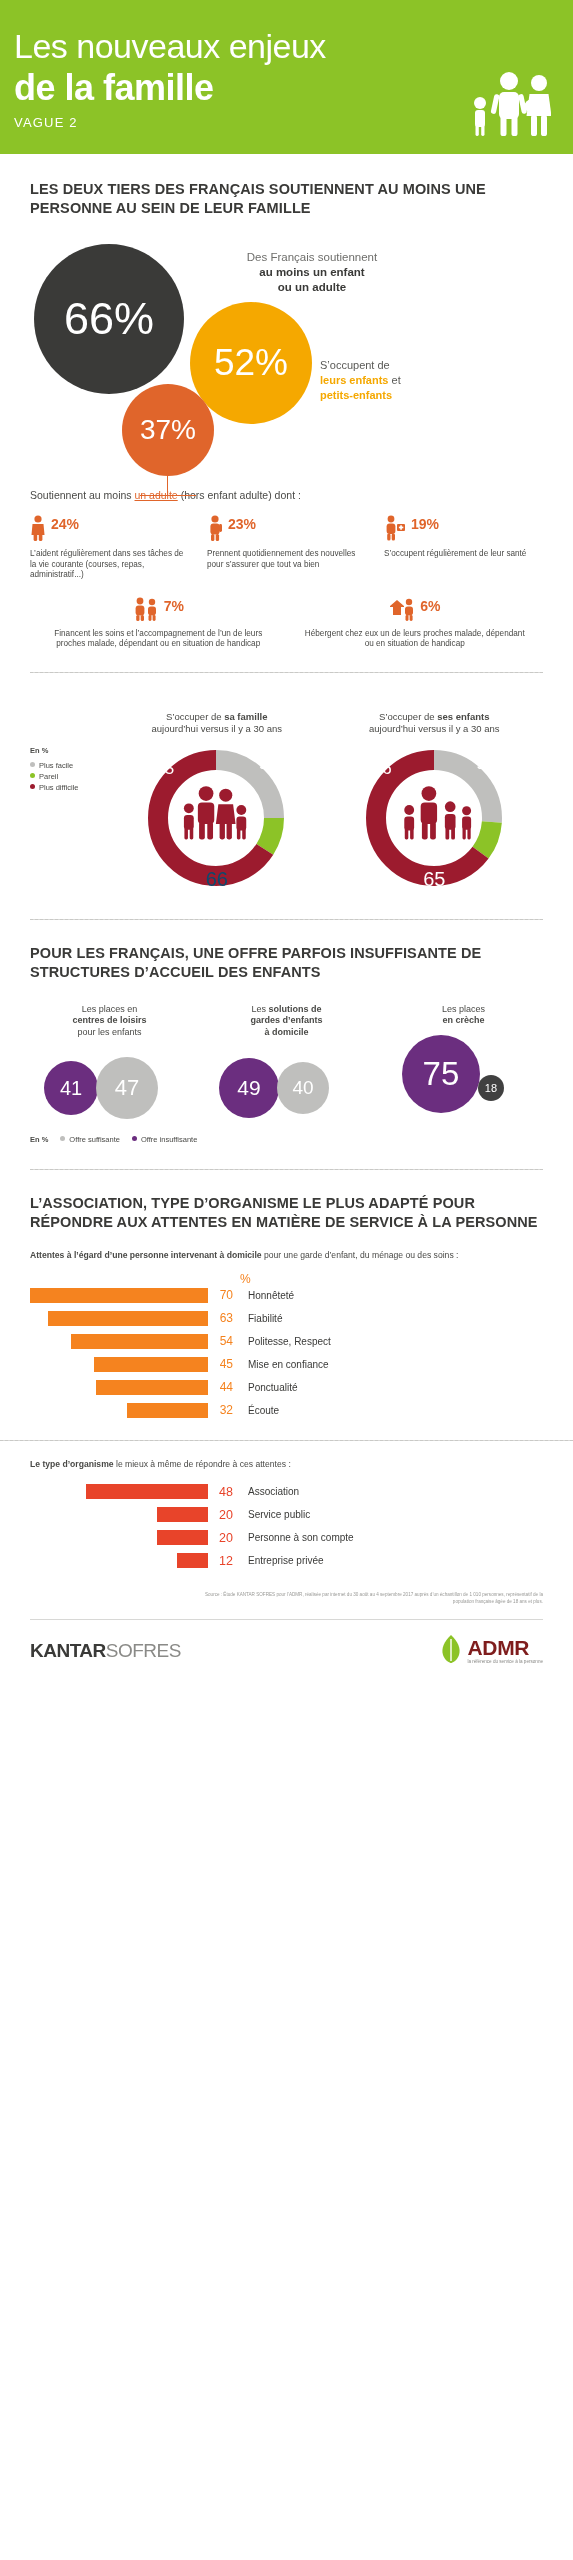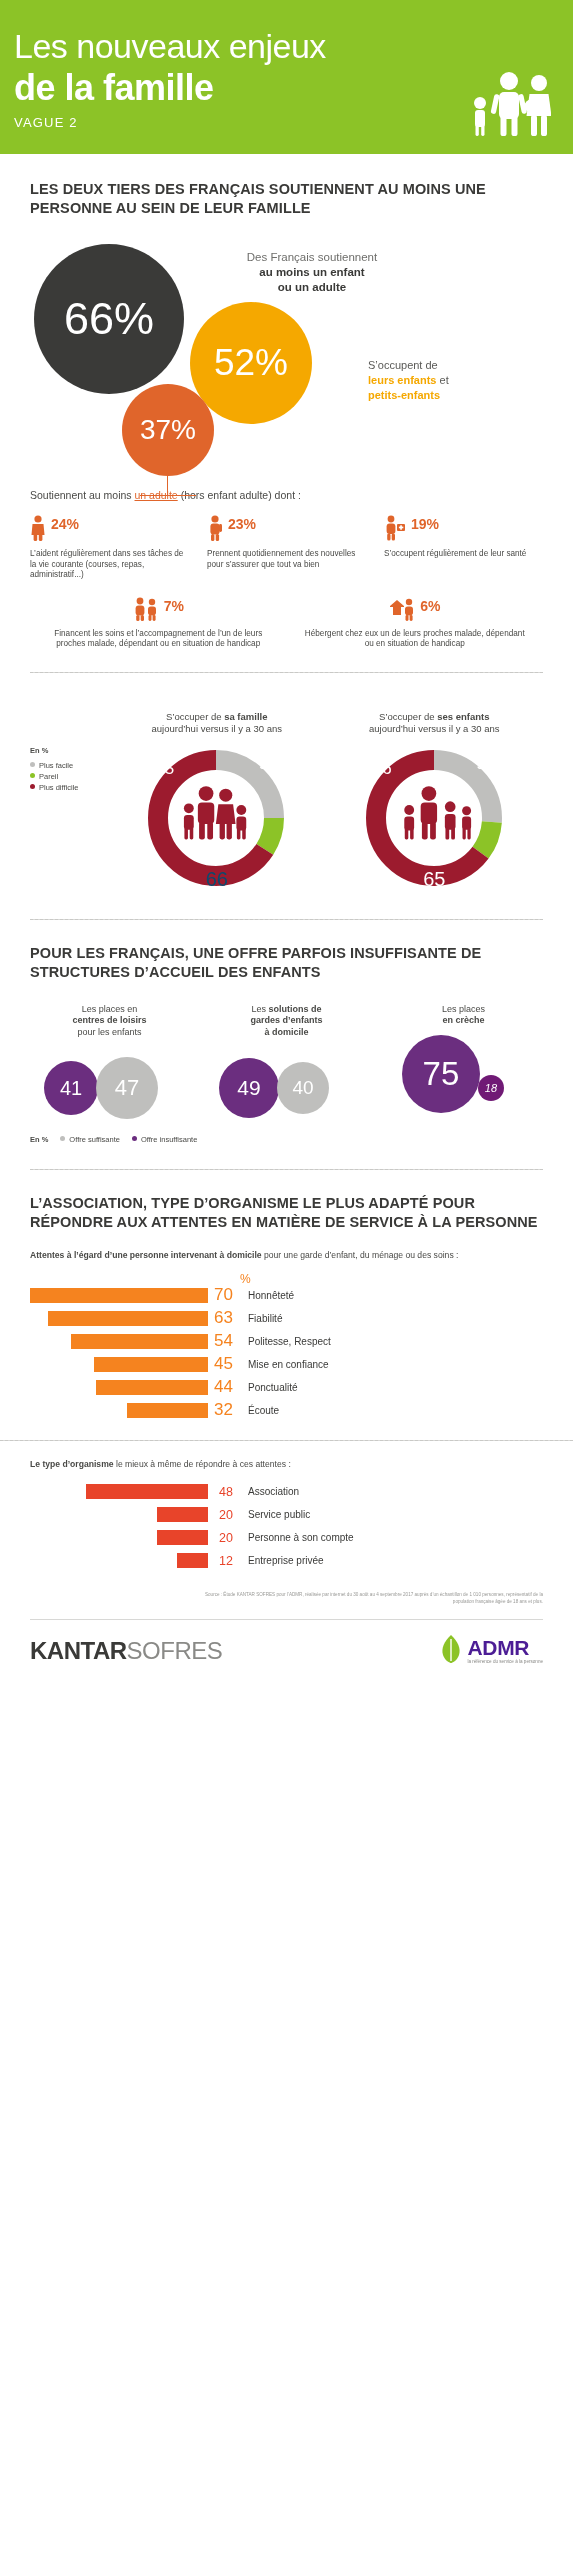--- a/index.html
+++ b/index.html
@@ -31,21 +31,21 @@
   .c66 { width:150px; height:150px; background:#3a3a38; left:4px; top:8px; }
   .c52 { width:122px; height:122px; background:#f5a800; left:160px; top:66px; }
   .c37 { width:92px;  height:92px;  background:#e0652b; left:92px;  top:148px; }
   .cnum { color:#fff; font-weight:300; }
   .c66 .cnum { font-size:45px; }
   .c52 .cnum { font-size:37px; }
   .c37 .cnum { font-size:28px; }
   .cap1 { position:absolute; left:182px; top:14px; width:200px; font-size:11.5px; line-height:15px; text-align:center; }
   .cap1 .l1 { color:#6e6e6b; }
   .cap1 .l2 { font-weight:700; color:#3a3a38; }
-  .cap2 { position:absolute; left:290px; top:122px; width:180px; font-size:11px; line-height:15px;margin-left:48px; }
+  .cap2 { position:absolute; left:290px; top:122px; width:180px; font-size:11px; line-height:15px; }
   .cap2 .o { color:#f5a800; font-weight:700; }
   .cap2 .g { color:#5a5a57; }
 
   
   .conn { position:absolute; left:137px; top:238px; width:1px; height:22px; background:#e0652b; }
   .conn2{ position:absolute; left:110px; top:259px; width:56px; height:1px; background:#e0652b; }
 
   
   .subline { font-size:10.5px; color:#4a4a47; margin-top:8px; }
   .subline .u { color:#e0652b; text-decoration:underline; }
@@ -66,30 +66,30 @@
   
   .s3lab { font-size:9px; line-height:11.5px; text-align:center; color:#4a4a47; }
   .s3lab b { font-weight:700; }
   .s3circ { border-radius:50%; display:flex; align-items:center; justify-content:center; color:#fff; font-weight:400; }
 
   
   .b-intro { font-size:8.6px; line-height:11.5px; color:#4a4a47; }
   .b-intro b { font-weight:700; }
   .bar-row { display:flex; align-items:center; height:19px; margin-bottom:4px; }
   .bar { height:15px; background:#f5831f; }
-  .bar-val { width:32px; text-align:right; font-size:17px; color:#f5831f; font-weight:400; padding-right:7px; }
+  .bar-val { width:32px; text-align:right; font-size:12px; color:#f5831f; font-weight:400; padding-right:7px; }
   .bar-lab { font-size:10px; color:#3a3a38; padding-left:8px; white-space:nowrap; }
   .bar2 { height:15px; background:#e8442a; }
   .bar2-val { width:32px; text-align:right; font-size:12.5px; color:#e8442a; font-weight:400; padding-right:7px; }
   .pct-head { font-size:12px; color:#f5831f; font-weight:400; }
 
   
   .src { font-size:4.6px; line-height:6.5px; color:#9a9a97; text-align:right; }
   .foot { display:flex; align-items:center; justify-content:space-between; padding:0 30px; }
-  .kantar { font-size:24px; letter-spacing:-0.5px; }
+  .kantar { font-size:19px; letter-spacing:-0.5px; }
   .kantar .k { font-weight:700; color:#3a3a38; }
   .kantar .s { font-weight:400; color:#8a8a87; }
 </style>
 </head>
 <body>
 
 <div class="page">
 
   <div class="header">
     <div class="h-line1">Les nouveaux enjeux</div>
@@ -361,21 +361,21 @@
         </div>
       </div>
 
       <div style="width:31%;">
         <div class="s3lab">
           <div>Les places</div>
           <div><b>en crèche</b></div>
         </div>
         <div style="position:relative; height:86px; margin-top:6px;">
           <div class="s3circ" style="width:78px;height:78px;background:#6b2e7f;position:absolute;left:18px;top:2px;font-size:33px;">75</div>
-          <div class="s3circ" style="width:26px;height:26px;background:#701a75;position:absolute;left:94px;top:42px;font-size:11px;font-style:italic;">18</div>
+          <div class="s3circ" style="width:26px;height:26px;background:#404040;position:absolute;left:94px;top:42px;font-size:11px;">18</div>
         </div>
       </div>
     </div>
 
     <div style="display:flex; align-items:center; gap:12px; margin-top:6px;">
       <span class="legend-s2" style="font-weight:700;">En %</span>
       <span class="legend-s2">
         <span class="lg-dot" style="background:#bfbfbd;"></span><span>Offre suffisante</span>
       </span>
       <span class="legend-s2">
@@ -490,19 +490,19 @@
       <span class="k">KANTAR</span><span class="s">SOFRES</span>
     </div>
     <div style="display:flex; align-items:center; gap:5px;">
       <span>
         <svg width="22" height="30" viewBox="0 0 22 30">
           <path d="M11 1 C4 8 1 14 3 21 C5 27 10 29 11 29 C12 29 17 27 19 21 C21 14 18 8 11 1z" fill="#8cc327"></path>
           <path d="M11 5 v22" stroke="#fff" stroke-width="1.4" fill="none"></path>
         </svg>
       </span>
       <span style="display:flex; flex-direction:column; line-height:1;">
-        <span style="font-size:21px; font-weight:700; color:#4c1d95; letter-spacing:-0.3px;">ADMR</span>
+        <span style="font-size:21px; font-weight:700; color:#7f1d1d; letter-spacing:-0.3px;">ADMR</span>
         <span style="font-size:4.6px; color:#8a8a87; margin-top:2px;">la référence du service à la personne</span>
       </span>
     </div>
   </div>
 
 </div>
 
 </body></html>

